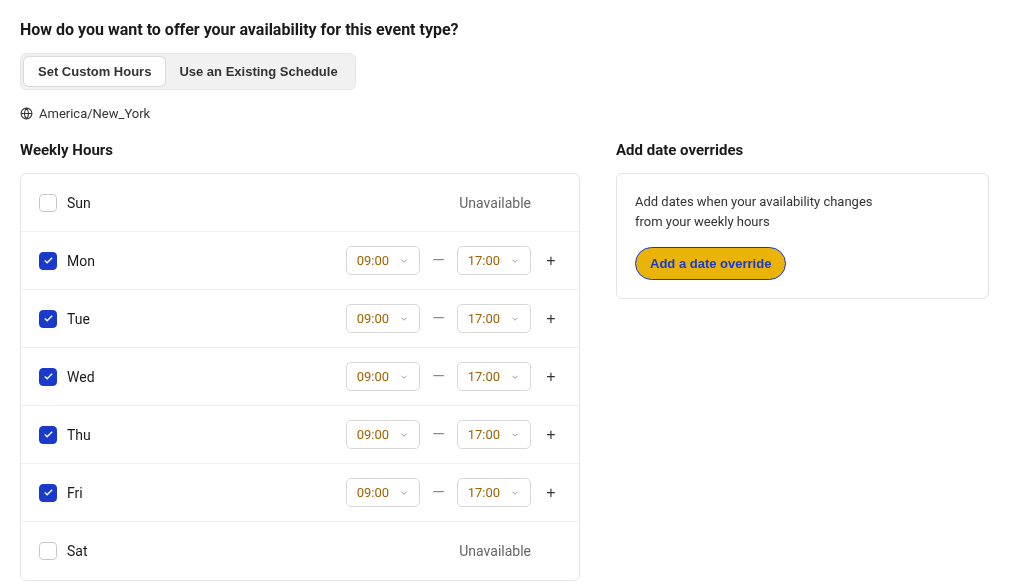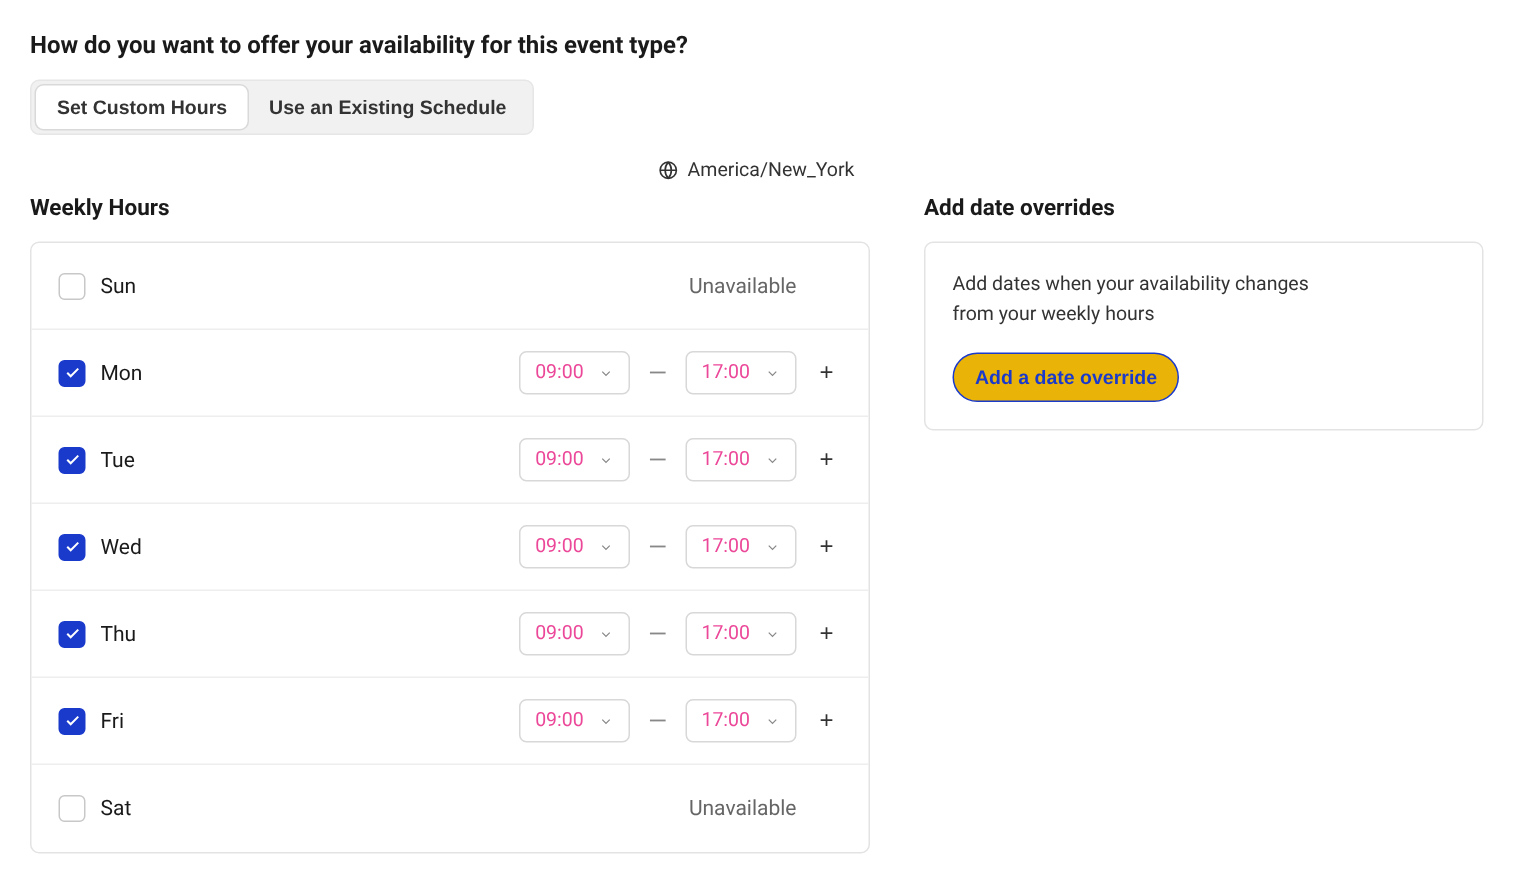--- a/index.html
+++ b/index.html
@@ -38,22 +38,21 @@
     .segmented .seg-btn.active {
       background: #fff;
       box-shadow: 0 0 0 1px #d9d9d9;
     }
     .tz-row {
       display: flex;
       align-items: center;
       gap: 6px;
       color: #333;
       font-size: 13px;
-      margin-bottom: 8px;
-      justify-content: center;
+      margin-bottom: 20px;
     }
     .tz-row .globe-icon svg { display: block; }
     .columns {
       display: flex;
       gap: 36px;
       align-items: flex-start;
     }
     .col-left { flex: 0 0 560px; }
     .col-right { flex: 1; }
     .section-title {
@@ -113,21 +112,21 @@
       font-size: 14px;
     }
     .time-select {
       display: inline-flex;
       align-items: center;
       gap: 10px;
       border: 1px solid #d8d8d8;
       border-radius: 5px;
       padding: 6px 10px;
       font-size: 13px;
-      color: #ec4899;
+      color: #a16207;
       background: #fff;
       cursor: pointer;
       min-width: 62px;
       justify-content: space-between;
     }
     .dash {
       color: #888;
       font-size: 16px;
     }
     .day-col3 {

